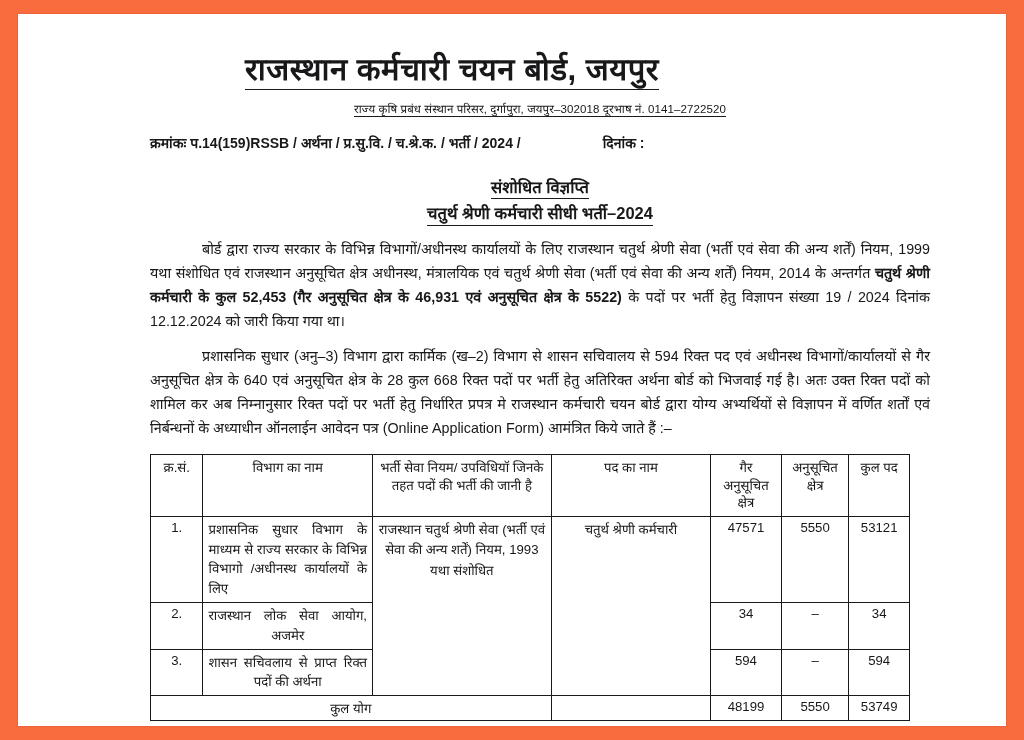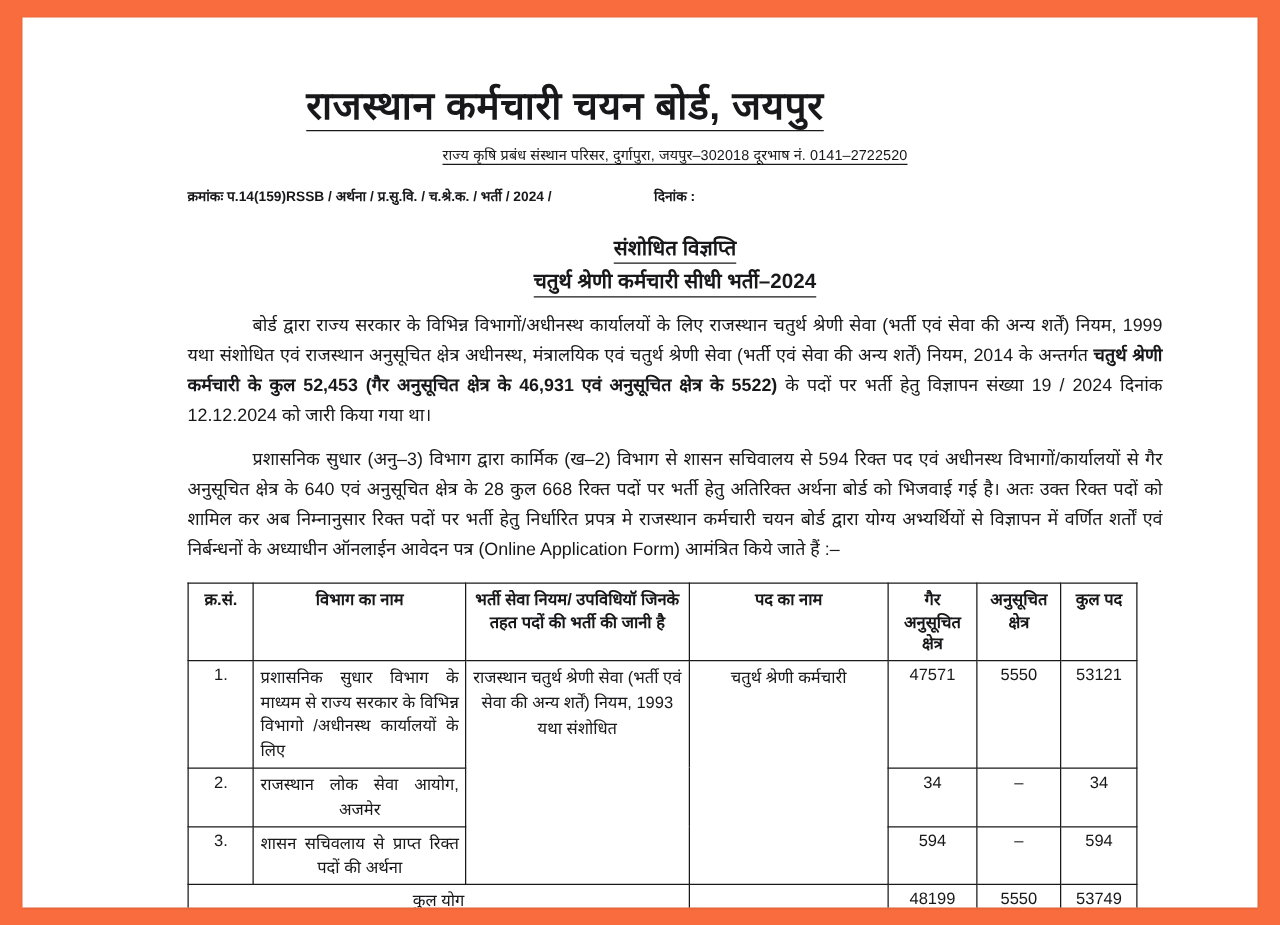--- a/index.html
+++ b/index.html
@@ -19,21 +19,21 @@
   #paper {
     position: absolute;
     left: 18px; top: 14px;
     width: 988px; height: 712px;
     background: #ffffff;
     box-shadow: 0 0 2px rgba(0,0,0,0.18);
     overflow: hidden;
   }
   #inner {
     position: absolute;
-    left: 14px; top: 15px;
+    left: 14px; top: 0;
     width: 960px; height: 694px;
     background: #fff;
     padding: 0;
   }
   .doc {
     position: absolute;
     left: 118px; top: 38px;
     width: 780px;
     color: #18181a;
   }
@@ -58,21 +58,21 @@
     letter-spacing: 0.1px;
     display: inline-block;
     border-bottom: 1px solid #1a1a1a;
     padding-bottom: 0px;
   }
   .org-sub-wrap { text-align: center; margin-top: 5px; }
 
   .ref-row {
     display: flex;
     margin-top: 16px;
-    font-size: 11px;
+    font-size: 14px;
     font-weight: bold;
     align-items: baseline;
   }
   .ref-no { flex: 0 0 auto; }
   .ref-date { margin-left: 82px; }
 
   .notice-title {
     text-align: center;
     margin-top: 24px;
   }
@@ -110,21 +110,21 @@
     border-collapse: collapse;
     table-layout: fixed;
     font-size: 13.2px;
   }
   table.main th, table.main td {
     border: 1px solid #1a1a1a;
     padding: 3px 5px;
     vertical-align: top;
   }
   table.main th {
-    font-weight: bold;
+    font-weight: normal;
     line-height: 1.33;
     vertical-align: top;
     padding-top: 4px;
     padding-bottom: 4px;
   }
   td.sn { text-align: center; vertical-align: top; padding-top: 5px; }
   td.dept {
     text-align: justify;
     text-align-last: center;
     line-height: 1.5;

